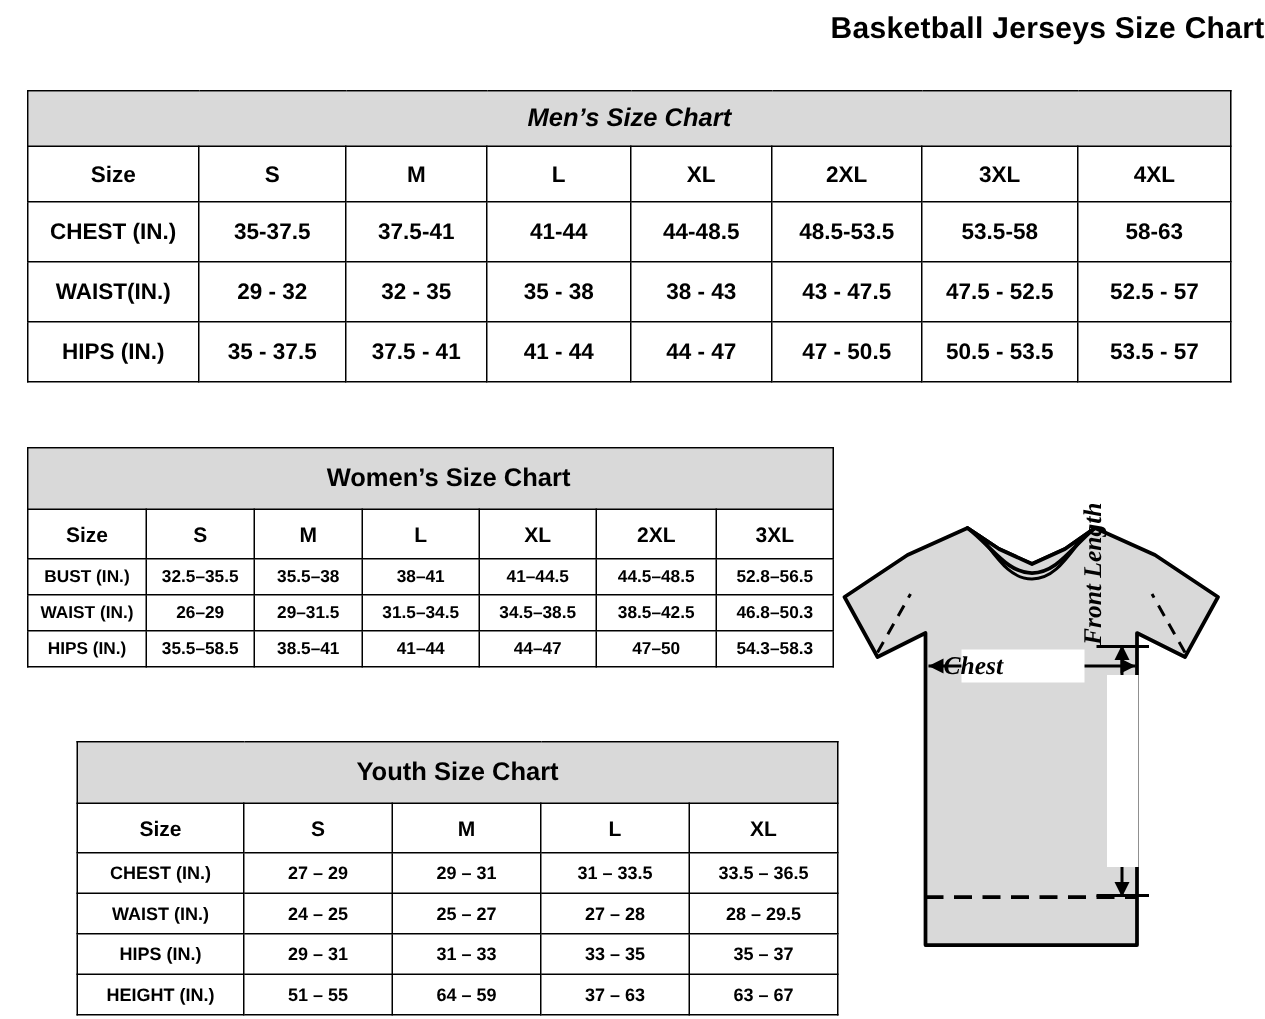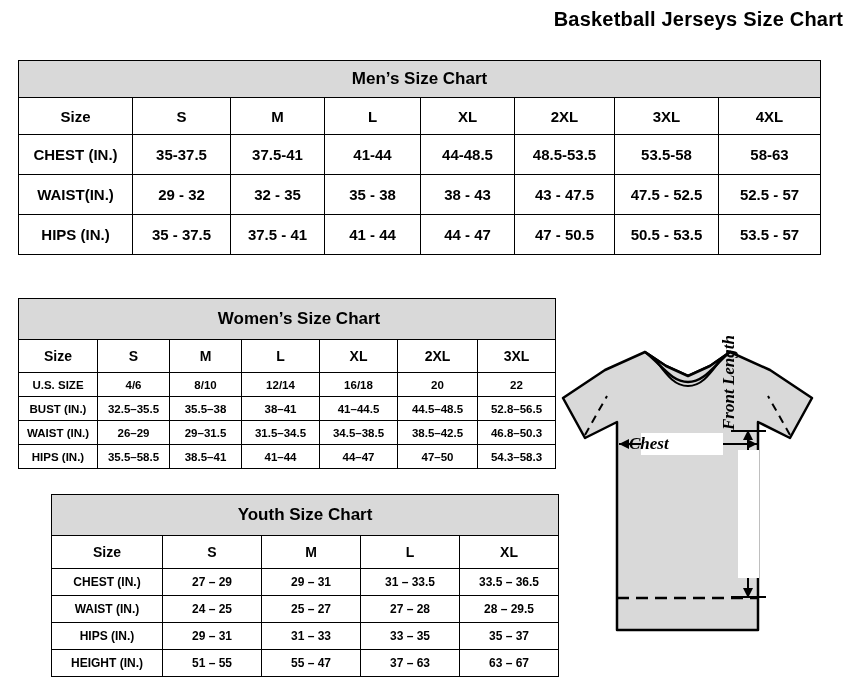--- a/index.html
+++ b/index.html
@@ -39,20 +39,21 @@
     position: absolute;
     left: 18px;
     top: 60px;
     width: 802px;
   }
   #mens-table { width: 802px; }
   #mens-table .caption-cell {
     background: #d9d9d9;
     font-size: 17px;
     height: 36px;
+    font-style: italic;
   }
   #mens-table .hdr td {
     background: #ffffff;
     font-size: 15px;
     height: 36px;
   }
   #mens-table .row td {
     font-size: 15px;
     height: 39px;
   }
@@ -220,29 +221,20 @@
       <tr class="hdr">
         <td>Size</td>
         <td>S</td>
         <td>M</td>
         <td>L</td>
         <td>XL</td>
         <td>2XL</td>
         <td>3XL</td>
       </tr>
       <tr class="row">
-        <td class="lbl">U.S. SIZE</td>
-        <td>4/6</td>
-        <td>8/10</td>
-        <td>12/14</td>
-        <td>16/18</td>
-        <td>20</td>
-        <td>22</td>
-      </tr>
-      <tr class="row">
         <td class="lbl">BUST  (IN.)</td>
         <td>32.5–35.5</td>
         <td>35.5–38</td>
         <td>38–41</td>
         <td>41–44.5</td>
         <td>44.5–48.5</td>
         <td>52.8–56.5</td>
       </tr>
       <tr class="row">
         <td class="lbl">WAIST  (IN.)</td>
@@ -303,21 +295,21 @@
       <tr class="row">
         <td class="lbl">HIPS (IN.)</td>
         <td>29 – 31</td>
         <td>31 – 33</td>
         <td>33 – 35</td>
         <td>35 – 37</td>
       </tr>
       <tr class="row">
         <td class="lbl">HEIGHT (IN.)</td>
         <td>51 – 55</td>
-        <td>55 – 47</td>
+        <td>64 – 59</td>
         <td>37 – 63</td>
         <td>63 – 67</td>
       </tr>
     </tbody>
   </table>
 </div>
 
 <div id="shirt-wrap">
   <svg width="290" height="330" viewBox="0 0 290 330">
 

